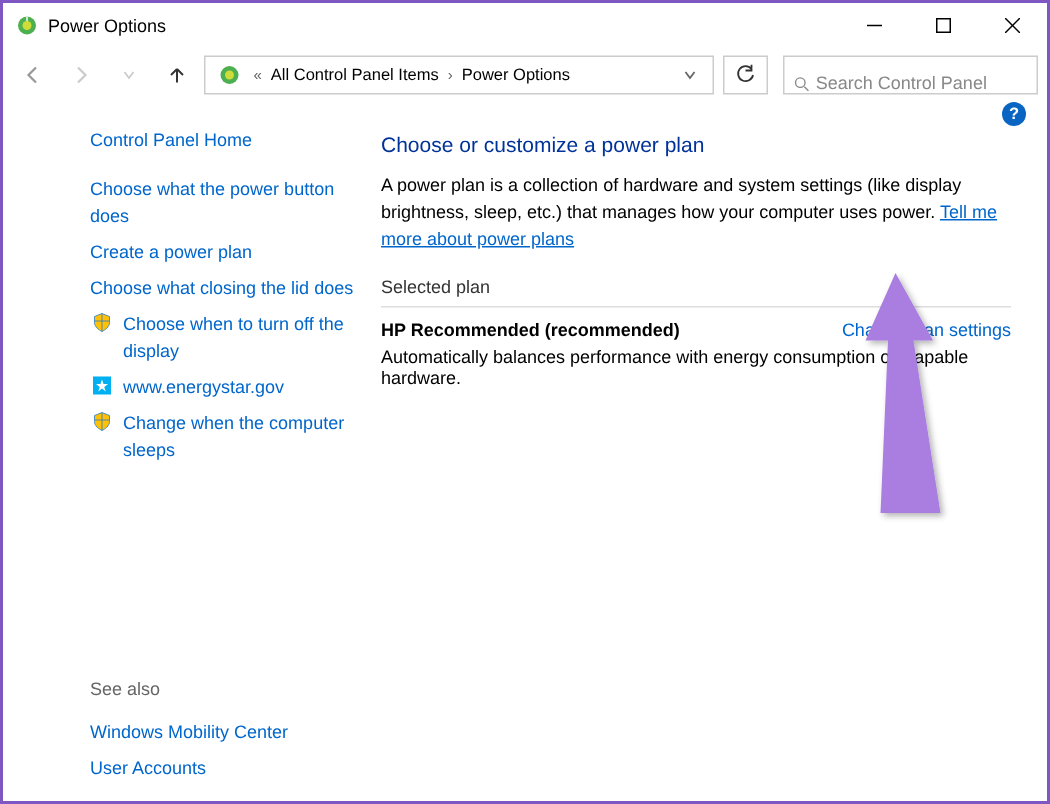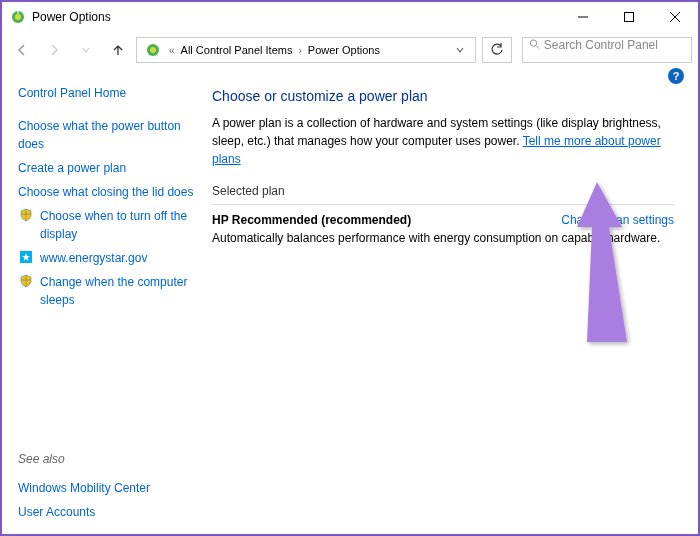--- a/index.html
+++ b/index.html
@@ -15,33 +15,33 @@
 .navbar { display:flex; align-items:center; height:36px; padding: 0 6px; gap: 4px; }
 .nav-btn { width:28px; height:28px; display:flex; align-items:center; justify-content:center; color:#777; }
 .nav-btn.enabled { color:#000; }
 .addr-wrap { flex:1; display:flex; align-items:center; border:1px solid #ccc; height:26px; padding: 0 4px; background:#fff; }
 .addr-wrap .crumb-icon { margin: 0 4px; }
 .addr-wrap .crumb { font-size:11px; padding: 0 2px; }
 .addr-wrap .sep { color:#666; margin: 0 4px; font-size:10px; }
 .addr-wrap .spacer { flex:1; }
 .addr-wrap .addr-drop { color:#666; font-size:10px; padding:0 6px;}
 .refresh-btn { width:30px; height:26px; border:1px solid #ccc; display:flex; align-items:center; justify-content:center; margin-left:2px; }
-.search-wrap { width:170px; height:26px; border:1px solid #ccc; display:flex; align-items:flex-start; padding:0 6px; margin-left:6px; color:#777; }
+.search-wrap { width:170px; height:26px; border:1px solid #ccc; display:flex; align-items:flex-end; padding:0 6px; margin-left:6px; color:#777; }
 .search-wrap input { border:none; outline:none; font-size:12px; width:100%; background:transparent; color:#333;}
 .search-wrap input::placeholder { color:#888; }
 
 .content { display:flex; height: calc(100% - 66px); position:relative; }
-.sidebar { width:200px; padding: 18px 8px 10px 16px; display:flex; flex-direction:column; }
+.sidebar { width:200px; padding: 18px 8px 10px 16px; display:flex; flex-direction:column;margin-left:42px; }
 .sidebar .cph { color:#0066cc; font-size:12px; margin-bottom:14px; display:block;}
 .sidebar .link-item { display:flex; align-items:flex-start; padding: 3px 0; line-height: 1.5; }
 .sidebar .link-item .ico { width:16px; height:16px; margin-right:6px; margin-left:-20px; flex-shrink:0; display:flex; align-items:center; justify-content:center;}
 .sidebar .link-item a { color:#0066cc; }
 .sidebar .with-icon { padding-left:20px; }
 .sidebar .spacer-grow { flex:1; }
-.see-also { color:#666; font-size:12px; margin-bottom:10px;font-style:italic; }
+.see-also { color:#666; font-size:12px; margin-bottom:10px; }
 
 .main { flex:1; padding: 20px 24px 10px 10px; position:relative;}
 .main h1 { color:#003399; font-size:14px; font-weight:normal; margin-bottom:10px; }
 .desc { font-size:12px; line-height:1.5; margin-bottom:16px;}
 .desc a { text-decoration: underline; }
 .section-label { font-size:12px; color:#333; padding-bottom:6px; border-bottom:1px solid #ddd; margin-bottom:8px; }
 .plan-row { display:flex; justify-content:space-between; align-items:flex-start; }
 .plan-row .plan-name { font-weight:bold; font-size:12px; }
 .plan-row .change { color:#0066cc; font-size:12px; }
 .plan-desc { font-size:12px; margin-top:4px; }

